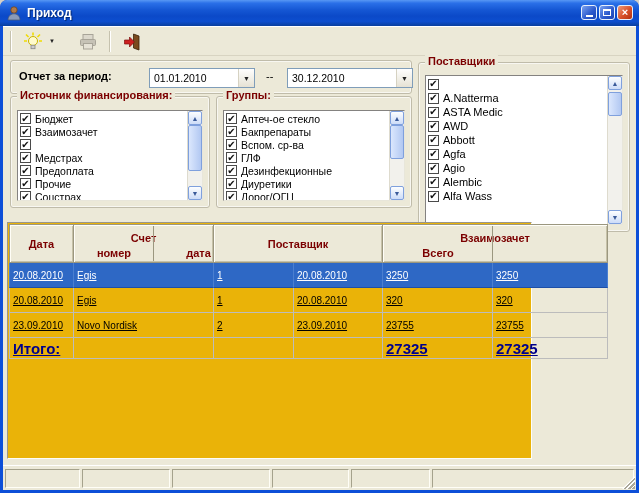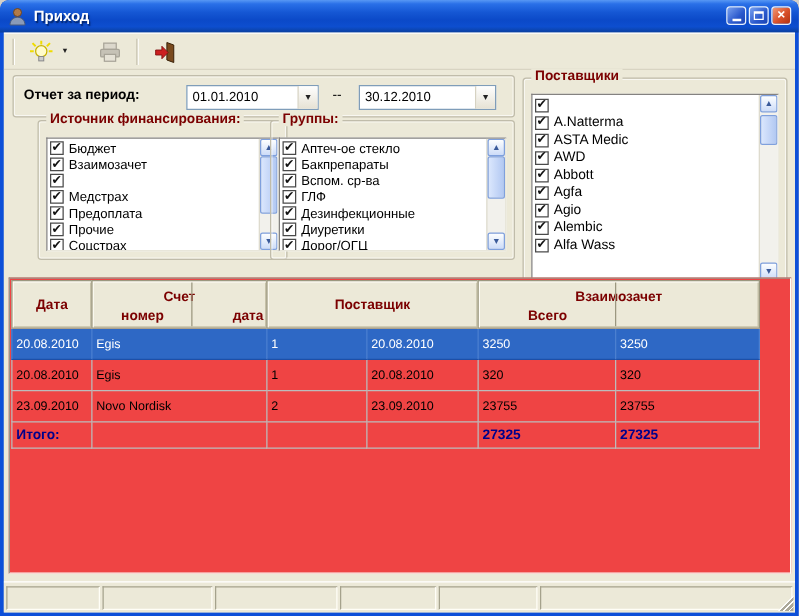--- a/index.html
+++ b/index.html
@@ -29,71 +29,71 @@
   .tool-btn { position:absolute; top:2px; width:26px; height:26px; display:flex; align-items:center; justify-content:center; }
   .dd-arrow { position:absolute; left:46px; top:11px; font-size:6px; color:#222; }
 
   
   .groupbox { position:absolute; border:1px solid #c0bcaa; border-radius:3px; box-shadow:inset 0 0 0 1px rgba(255,255,255,.65); }
   .gb-title { position:absolute; top:-8px; left:6px; background:#ece9d8; padding:0 3px; font-size:11px; font-weight:bold; color:#7b0000; white-space:nowrap; }
   .period-box { left:7px; top:34px; width:402px; height:34px; }
   .period-label { position:absolute; left:8px; top:9px; font-size:11px; font-weight:bold; color:#000; }
   .range-dash { position:absolute; left:255px; top:9px; font-size:11px; color:#000; }
   .suppliers-box { left:415px; top:36px; width:212px; height:170px; }
-  .sources-box { left:7px; top:70px; width:200px; height:112px;margin-left:20px; }
+  .sources-box { left:7px; top:70px; width:200px; height:112px; }
   .groups-box { left:213px; top:70px; width:196px; height:112px; }
 
   .combo { position:absolute; height:20px; background:#fff; border:1px solid #7f9db9; display:flex; align-items:stretch; }
   .combo-value { flex:1; padding-left:4px; font-size:10.5px; display:flex; align-items:center; color:#000; }
   .combo-btn { width:16px; border-left:1px solid #d6d2c2; background:linear-gradient(180deg,#fefefe,#e6e2d4); display:flex; align-items:center; justify-content:center; font-size:7px; color:#222; }
   .combo-from { left:138px; top:7px; width:106px; }
-  .combo-to { left:276px; top:7px; width:110px; }
+  .combo-to { left:276px; top:7px; width:126px; }
 
   
   .chk-list { position:absolute; background:#fff; border:1px solid; border-color:#848280 #e8e6da #e8e6da #848280; display:flex; overflow:hidden; }
   .sources-box .chk-list, .groups-box .chk-list { left:6px; top:13px; right:6px; bottom:6px; }
   .suppliers-box .chk-list { left:6px; top:12px; right:6px; bottom:6px; }
   .chk-col { flex:1; overflow:hidden; padding-top:1px; }
   .chk-item { display:flex; align-items:center; height:13px; padding-left:2px; font-size:10.5px; color:#000; white-space:nowrap; }
   .suppliers-box .chk-item { height:14px; font-size:11px; }
   .chk { width:11px; height:11px; border:1px solid #4a4a4a; background:#fff; display:inline-flex; align-items:center; justify-content:center; font-size:10px; line-height:10px; color:#111; margin-right:4px; flex:none; }
 
   
   .vscroll { width:15px; flex:none; display:flex; flex-direction:column; background:#f2f1ec; border-left:1px solid #dedbce; }
   .sb-btn { height:14px; flex:none; background:linear-gradient(180deg,#fdfeff,#cddcf8); border:1px solid #7fa0dd; border-radius:2px; color:#3a5a9a; font-size:7px; display:flex; align-items:center; justify-content:center; }
   .sb-track { flex:1; position:relative; }
   .sb-thumb { position:absolute; left:0; right:0; background:linear-gradient(90deg,#dbe7fd,#b2c8f2); border:1px solid #7fa0dd; border-radius:2px; }
   .sources-box .sb-thumb { top:0; height:46px; }
   .groups-box .sb-thumb { top:0; height:34px; }
   .suppliers-box .sb-thumb { top:2px; height:24px; }
 
   
-  .white-panel { position:absolute; left:4px; top:196px; width:626px; height:237px; background:#ef4444; border:1px solid; border-color:#9a968a #fdfdf8 #fdfdf8 #9a968a; }
+  .white-panel { position:absolute; left:4px; top:196px; width:525px; height:237px; background:#eab308; border:1px solid; border-color:#9a968a #fdfdf8 #fdfdf8 #9a968a; }
   .grid { position:absolute; left:1px; top:1px; width:599px; }
   .thead { display:grid; grid-template-columns:65px 140px 169px 225px; height:39px; }
   .th { position:relative; margin-left:-1px; border:1px solid #9b977f; background:#ece9d8;
     box-shadow:inset 1px 1px 0 #fffef7, inset -1px -1px 0 #c6c1a7;
     color:#7b0000; font-weight:bold; font-size:11px; display:flex; align-items:center; justify-content:center; }
   .th:first-child { margin-left:0; }
   .th.group { display:block; }
   .group-cap { height:19px; display:flex; align-items:flex-end; justify-content:center; color:#7b0000; font-weight:bold; font-size:11px; }
   .subrow { position:absolute; left:0; right:0; bottom:3px; display:grid; }
   .subrow.invoice { grid-template-columns:80px 89px; }
   .subrow.meds { grid-template-columns:110px 115px; }
   .subrow span { text-align:center; }
   .vline { position:absolute; top:1px; bottom:1px; width:1px; background:#9b977f; }
   .vline.invoice { left:79px; } .vline.meds { left:109px; }
 
   .trow { display:grid; grid-template-columns:65px 140px 80px 89px 110px 115px; height:25px; font-size:10px; color:#000; }
-  .td { border-right:1px solid #bcbcbc; border-bottom:1px solid #bcbcbc; display:flex; align-items:center; padding-left:3px; overflow:hidden; white-space:nowrap; }
+  .td { border-right:1px solid #bcbcbc; border-bottom:1px solid #bcbcbc; display:flex; align-items:center; padding-left:3px; overflow:hidden; white-space:nowrap;text-decoration:underline; }
   .td:first-child { border-left:1px solid #bcbcbc; }
   .trow.selected { background:#2e68c5; color:#fff; }
   .trow.selected .td { border-color:#4b7fd0; border-bottom-color:#1d4fa8; }
   .trow.total { height:21px; }
-  .trow.total .td.emph { font-weight:bold; color:#00008b; font-size:11px; }
+  .trow.total .td.emph { font-weight:bold; color:#00008b; font-size:15px; }
 
   
   .statusbar { position:absolute; left:0; right:0; bottom:0; height:25px; background:#ece9d8; border-top:1px solid #fff; display:flex; gap:2px; padding:3px 2px 2px 2px; }
   .sb-panel { border:1px solid; border-color:#a5a28c #fffef7 #fffef7 #a5a28c; flex:none; }
   .sb-panel:nth-child(1){width:75px}.sb-panel:nth-child(2){width:88px}.sb-panel:nth-child(3){width:98px}
   .sb-panel:nth-child(4){width:77px}.sb-panel:nth-child(5){width:79px}.sb-panel:nth-child(6){flex:1}
   .grip { position:absolute; right:1px; bottom:1px; width:13px; height:13px;
     background:repeating-linear-gradient(135deg,#fff 0 1px,#aca899 1px 3px);
     clip-path:polygon(100% 0,100% 100%,0 100%); }
 </style>

